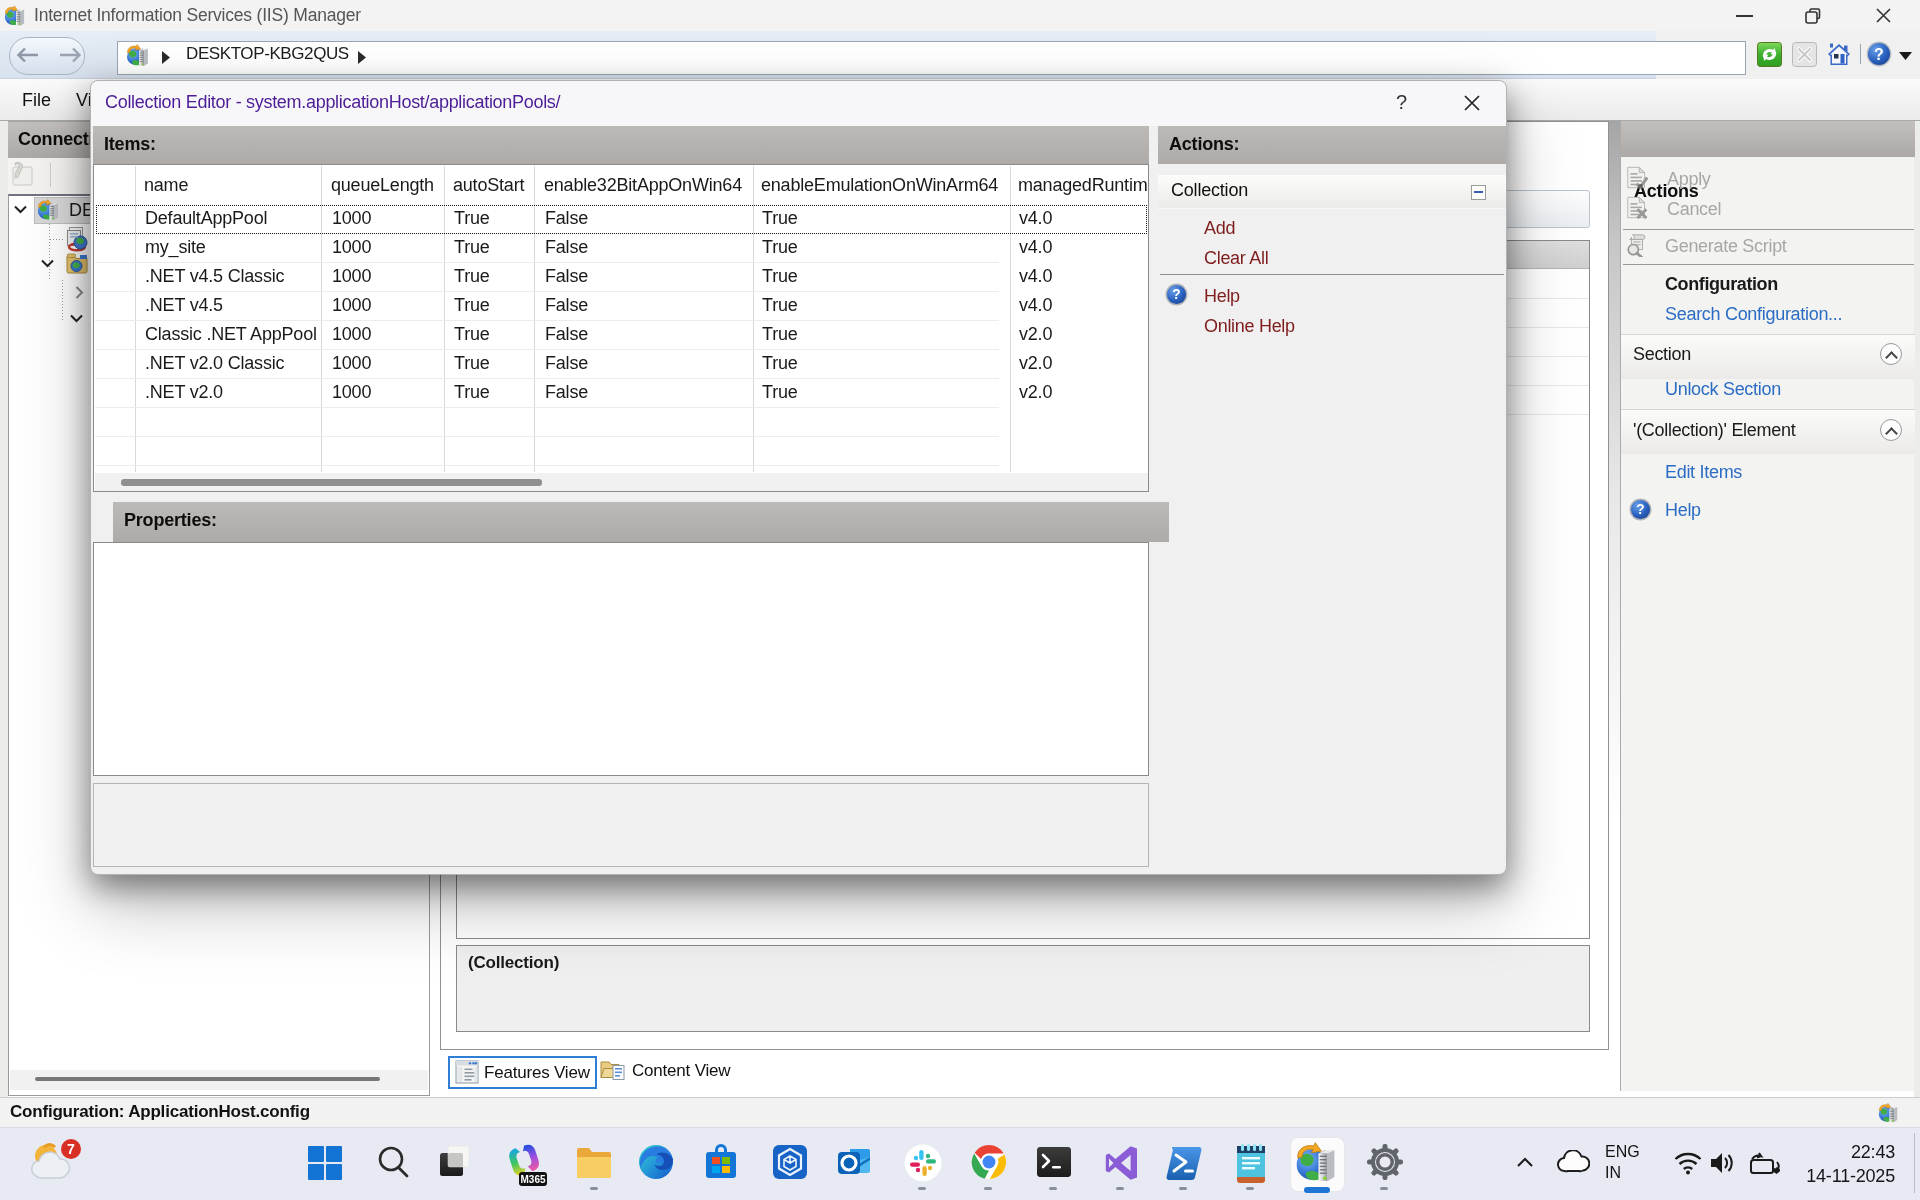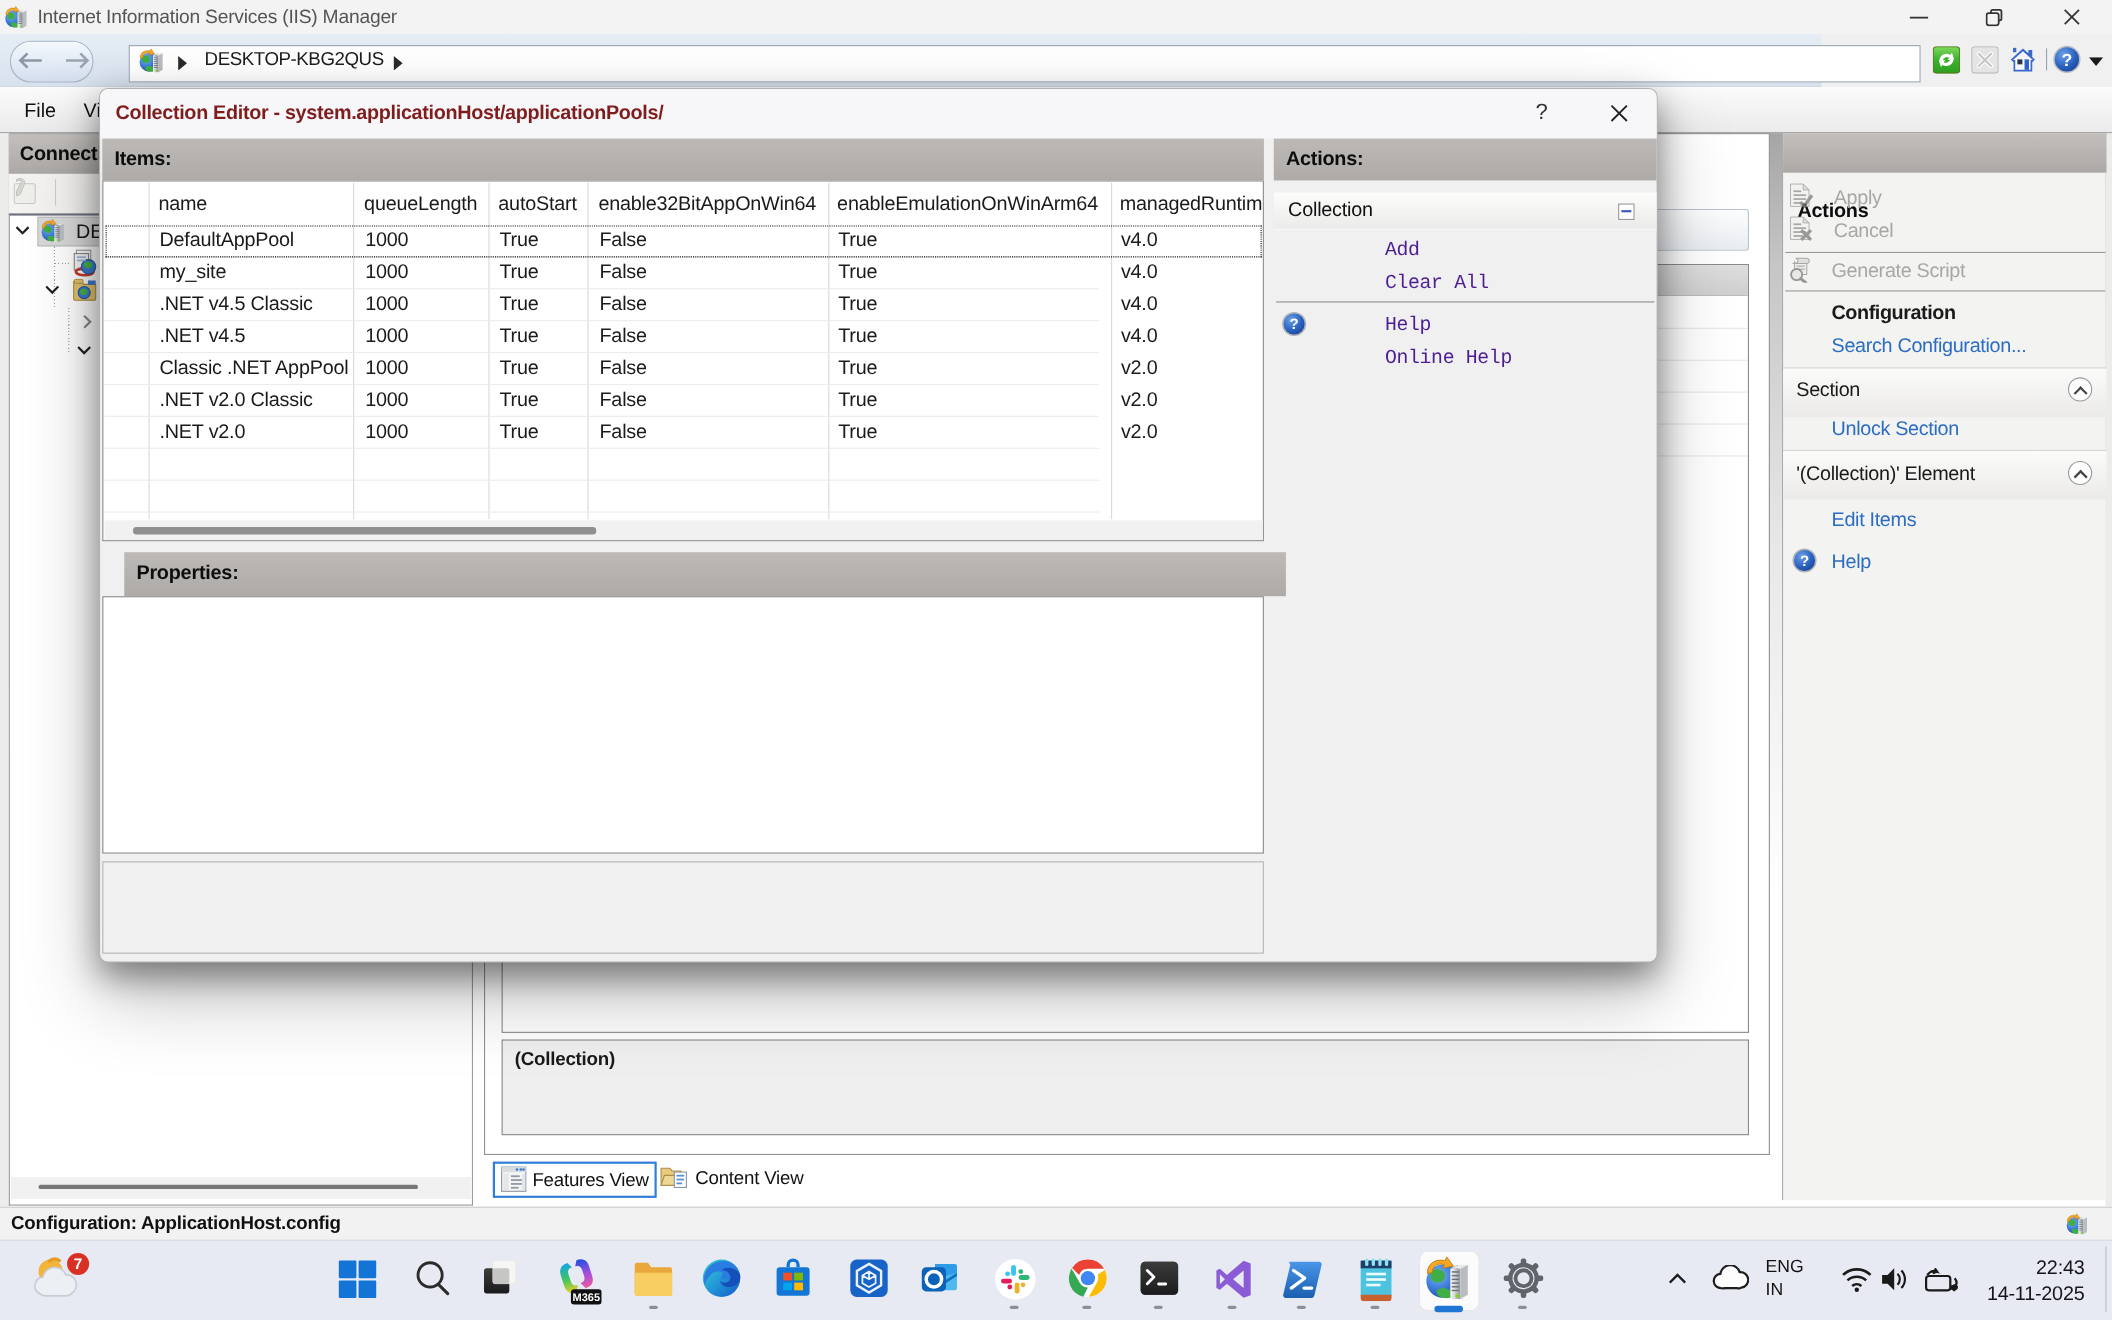--- a/index.html
+++ b/index.html
@@ -69,39 +69,39 @@
 
 #taskbar { left:0; top:1127px; width:1920px; height:73px; background:#e7eaf2; border-top:1px solid #d7dae2; }
 .tbdot { position:absolute; top:1187px; width:8px; height:3px; border-radius:2px; background:#8a8f98; }
 .tbi { position:absolute; top:1143px; }
 #clock { }
 #clock { position:absolute; right:25px; top:1140px; text-align:right; font-size:18px; color:#15151a; line-height:24px; letter-spacing:-0.2px; }
 
 
 #dialog { left:90px; top:80px; width:1417px; height:795px; background:#f0f0f0; border:1px solid #b2b2b2; border-radius:8px; box-shadow:0 12px 30px rgba(0,0,0,0.42), 0 30px 70px rgba(0,0,0,0.25); }
 #dlgtitle { left:0; top:0; width:1415px; height:45px; background:#f7f7fa; border-radius:8px 8px 0 0; }
-#dlgtitle span { position:absolute; left:14px; top:11px; font-size:18px; color:#7f1d1d; letter-spacing:-0.3px;font-weight:bold; }
+#dlgtitle span { position:absolute; left:14px; top:11px; font-size:18px; color:#4c1d95; letter-spacing:-0.3px; }
 #dlgItemsBand { left:2px; top:45px; width:1056px; height:38px; background:linear-gradient(#bcb9b6,#adaaa7); }
 #dlgActBand { left:1067px; top:45px; width:348px; height:38px; background:linear-gradient(#bcb9b6,#adaaa7); }
 .bandlabel { position:absolute; left:11px; top:8px; font-weight:bold; font-size:18px; color:#0d0d0d; letter-spacing:-0.2px; }
 #dlgtable { left:2px; top:83px; width:1056px; height:328px; background:#fff; border:1px solid #8a8a8a; }
 .vline { position:absolute; top:1px; width:1px; height:306px; background:#d9d9d9; }
 .hrow { position:absolute; left:1px; width:904px; height:29px; border-bottom:1px solid #ececec; }
 .cell { position:absolute; top:3px; font-size:18px; white-space:nowrap; letter-spacing:-0.2px; }
 #selrow { position:absolute; left:2px; top:40px; width:1051px; height:29px; border:1px dotted #1a1a1a; }
 #tscroll { position:absolute; left:1px; top:308px; width:1053px; height:18px; background:#f1f1f1; }
 #tthumb { position:absolute; left:26px; top:6px; width:421px; height:7px; background:#8f8f8f; border-radius:3px; }
 #dlgPropBand { left:2px; top:421px; width:1056px; height:40px; background:linear-gradient(#bcb9b6,#adaaa7);margin-left:20px; }
 #dlgprops { left:2px; top:461px; width:1056px; height:234px; background:#fff; border:1px solid #8a8a8a; }
 #dlgbottom { left:2px; top:702px; width:1056px; height:84px; background:#f1f1f1; border:1px solid #b5b5b5; }
 #dlgColl { left:1067px; top:94px; width:348px; height:34px; background:linear-gradient(#fcfcfb,#ebebe9); border-bottom:1px solid #f8f8f8; }
 #dlgColl span { position:absolute; left:13px; top:5px; font-size:18px; color:#111; letter-spacing:-0.2px; }
 #dlgMinus { position:absolute; left:1380px; top:104px; width:15px; height:15px; background:#fdfdfd; border:1px solid #9a9a9a; }
 #dlgMinus:after { content:""; position:absolute; left:2px; top:5px; width:9px; height:2px; background:#3b5bb5; }
-.dlink { position:absolute; left:1168px; font-size:18px; color:#4c1d95; white-space:nowrap; letter-spacing:-0.3px;font-family:Liberation Mono, monospace; }
+.dlink { position:absolute; left:1113px; font-size:18px; color:#7f1d1d; white-space:nowrap; letter-spacing:-0.3px; }
 #dsep { position:absolute; left:1069px; top:193px; width:344px; height:1px; background:#8f8f8f; }
 </style>
 </head>
 <body>
 <div id="screen">
 
   <svg width="0" height="0" style="position:absolute">
     <defs>
       <linearGradient id="srvg" x1="0" y1="0" x2="1" y2="0">
           <stop offset="0" stop-color="#fafafa"></stop>

